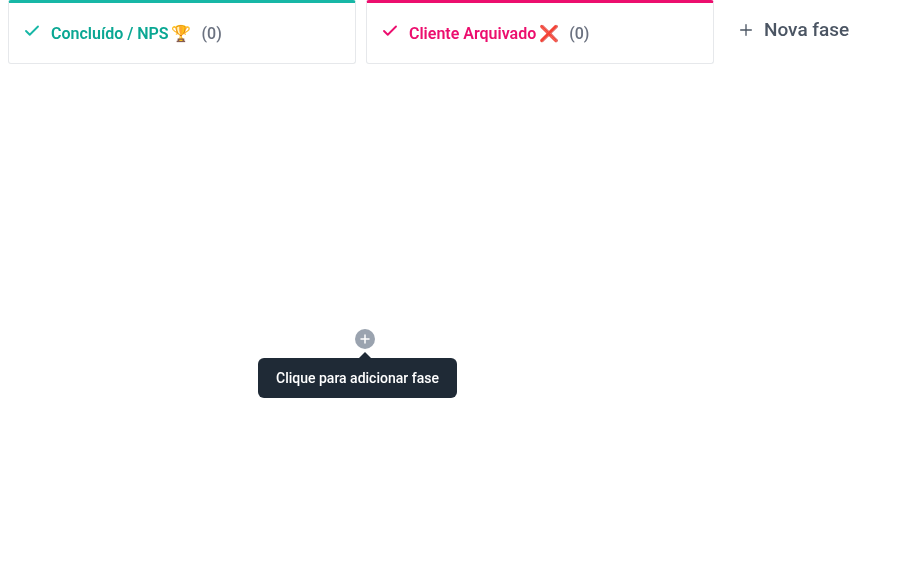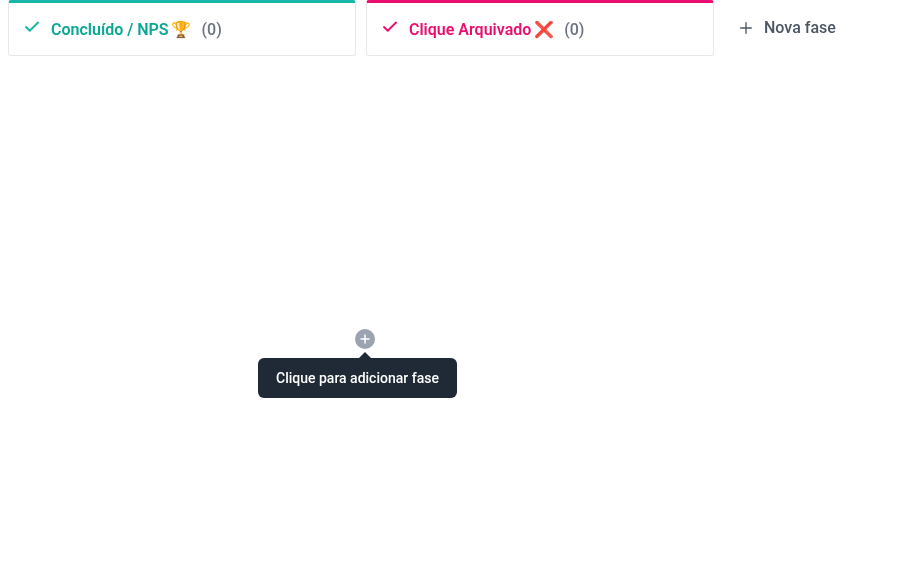--- a/index.html
+++ b/index.html
@@ -23,21 +23,21 @@
       flex-shrink: 0;
       display: flex;
       flex-direction: column;
       position: relative;
     }
     .column-header {
       background: #ffffff;
       border: 1px solid #e6e8eb;
       border-top: 3px solid transparent;
       border-radius: 3px;
-      height: 56px;
+      height: 64px;
       display: flex;
       align-items: center;
       padding: 0 14px;
       margin-bottom: 10px;
       gap: 10px;
     }
     .column-header.teal { border-top-color: #17b7a6; }
     .column-header.pink { border-top-color: #ec0e6e; }
     .col-check {
       flex-shrink: 0;
@@ -62,21 +62,21 @@
       background: #f0f1f2;
       border-radius: 3px;
       height: 510px;
     }
     .new-phase-btn {
       display: flex;
       align-items: center;
       gap: 10px;
       padding: 10px 8px;
       color: #4b5563;
-      font-size: 16px;
+      font-size: 19px;
       font-weight: 500;
       cursor: pointer;
       border-radius: 4px;
       margin-top: 8px;
       margin-left: 6px;
     }
     .plus-icon {
       width: 16px;
       height: 16px;
       display: block;
@@ -143,21 +143,21 @@
   </div>
 
   <div class="column">
     <div class="column-header pink">
       <span class="col-check">
         <svg width="18" height="18" viewBox="0 0 24 24" fill="none" stroke="#ec0e6e" stroke-width="2.5" stroke-linecap="round" stroke-linejoin="round">
             <polyline points="4 12 9 17 20 6"></polyline>
           </svg>
       </span>
       <span class="col-title pink-text">
-        <span>Clique Arquivado</span>
+        <span>Cliente Arquivado</span>
         <span class="emoji">❌</span>
       </span>
       <span class="col-count">(0)</span>
     </div>
     <div class="column-body"></div>
   </div>
 
   <div class="new-phase-btn">
     <span>
       <svg class="plus-icon" viewBox="0 0 24 24" fill="none" stroke="#4b5563" stroke-width="2" stroke-linecap="round">

